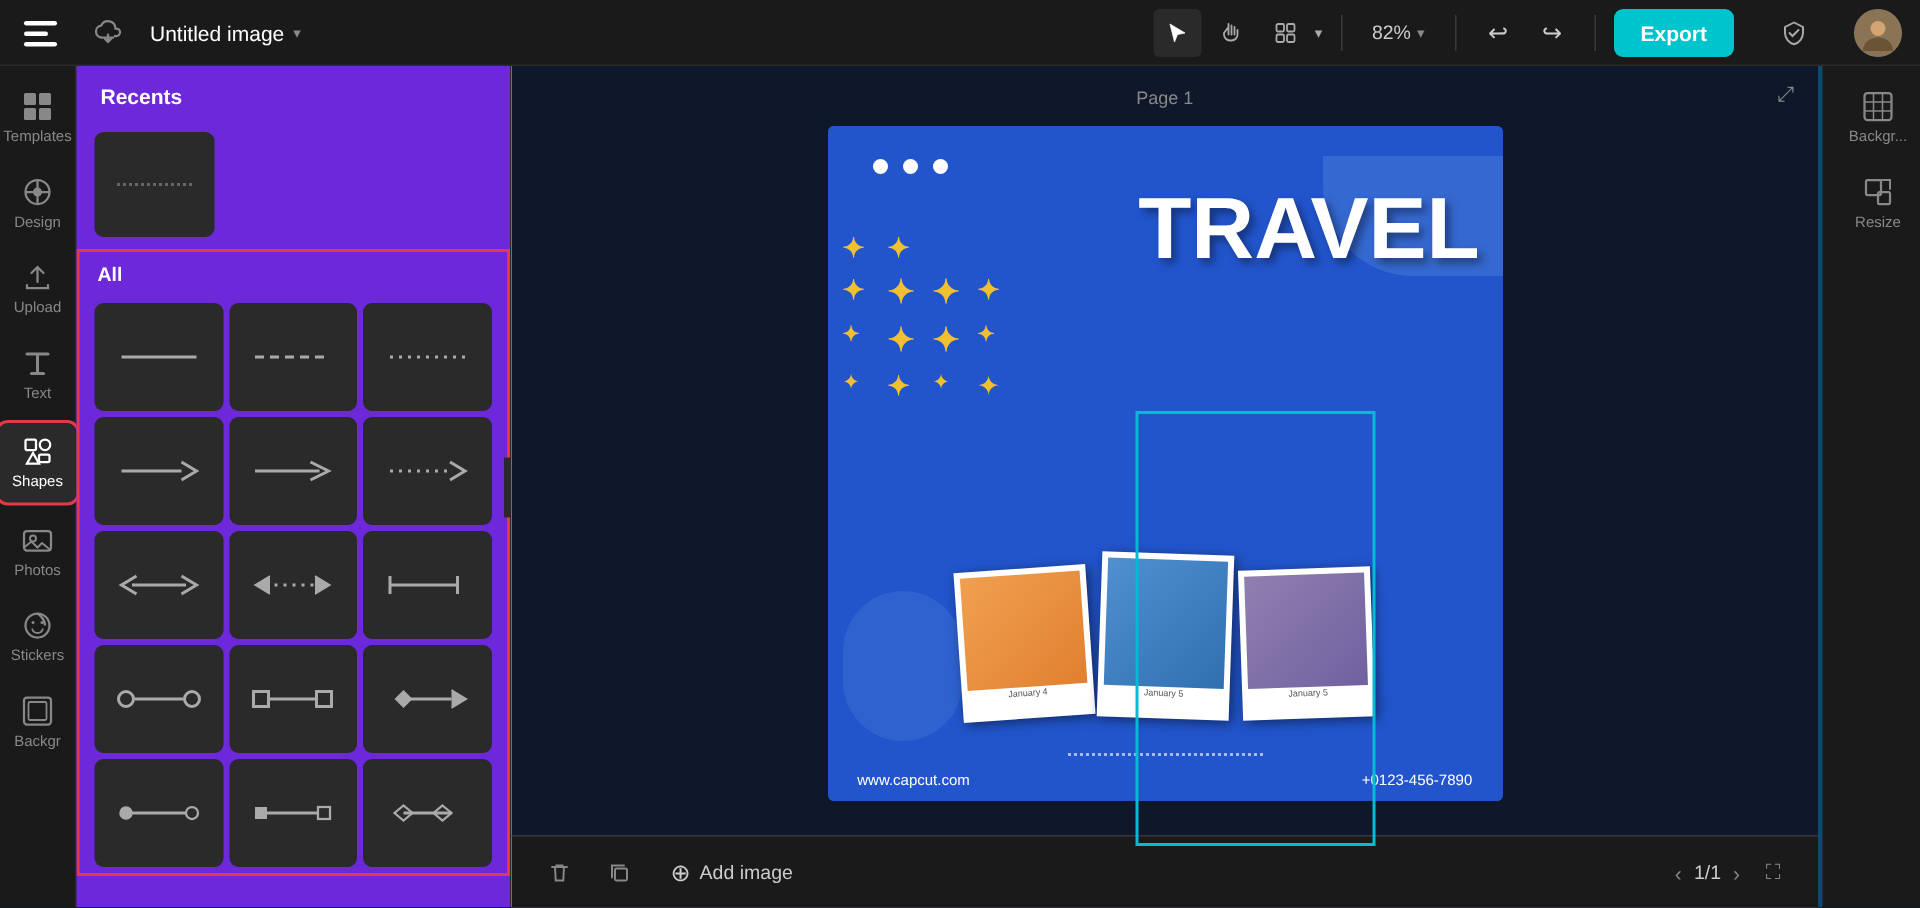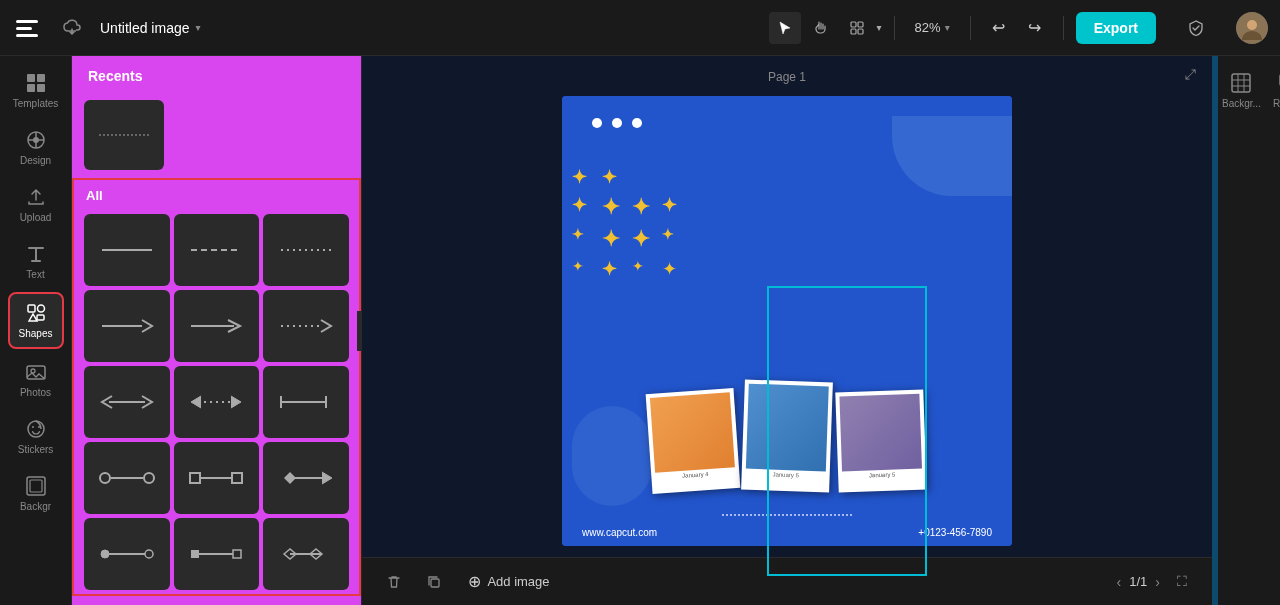--- a/index.html
+++ b/index.html
@@ -1,20 +1,20 @@
 <!DOCTYPE html>
 <html><head>
   <meta charset="utf-8">
   <style>
     * { box-sizing: border-box; margin: 0; padding: 0; }
     body { font-family: -apple-system, BlinkMacSystemFont, 'Segoe UI', sans-serif; background: #1a1a1a; display: flex; flex-direction: column; height: 605px; overflow: hidden; }
 
     
     .topbar {
-      height: 56px;
+      height: 44px;
       background: #1a1a1a;
       display: flex;
       align-items: center;
       padding: 0 12px;
       border-bottom: 1px solid #2a2a2a;
       gap: 12px;
       flex-shrink: 0;
     }
     .topbar-logo {
       width: 32px; height: 32px;
@@ -98,21 +98,21 @@
 
     
     .main {
       display: flex;
       flex: 1;
       overflow: hidden;
     }
 
     
     .sidebar-icons {
-      width: 72px;
+      width: 51px;
       background: #1a1a1a;
       display: flex;
       flex-direction: column;
       align-items: center;
       padding: 8px 0;
       gap: 4px;
       border-right: 1px solid #2a2a2a;
       flex-shrink: 0;
     }
     .sidebar-item {
@@ -132,21 +132,21 @@
       background: #2a2a2a;
       color: white;
       border: 2px solid #e63946;
     }
     .sidebar-item svg { width: 22px; height: 22px; }
     .sidebar-item-label { font-size: 10px; text-align: center; }
 
     
     .shapes-panel {
       width: 290px;
-      background: #d946ef;
+      background: #6d28d9;
       border-right: 1px solid #2a2a2a;
       flex-shrink: 0;
       display: flex;
       flex-direction: column;
       overflow: hidden;
     }
     .panel-header {
       padding: 12px 16px;
       display: flex; align-items: center; justify-content: space-between;
     }
@@ -286,24 +286,24 @@
     .expand-btn-right {
       width: 28px; height: 28px;
       display: flex; align-items: center; justify-content: center;
       color: #888; cursor: pointer; font-size: 14px;
     }
 
     
     .right-panel {
       width: 68px;
       background: #1a1a1a;
-      border-left: 6px solid #0c4a6e;
-      display: flex;
-      flex-direction: row;
-      align-items: flex-start;
+      border-left: 3px solid #0c4a6e;
+      display: flex;
+      flex-direction: column;
+      align-items: flex-end;
       padding: 8px 0;
       gap: 4px;
       flex-shrink: 0;
     }
     .right-panel-item {
       width: 56px;
       display: flex;
       flex-direction: column;
       align-items: center;
       justify-content: center;
@@ -658,20 +658,21 @@
               <span style="color:#f0c030;font-size:22px;font-weight:bold;">✦</span>
               <span style="color:#f0c030;font-size:14px;font-weight:bold;">✦</span>
               <span style="color:#f0c030;font-size:14px;">✦</span>
               <span style="color:#f0c030;font-size:18px;font-weight:bold;">✦</span>
               <span style="color:#f0c030;font-size:14px;">✦</span>
               <span style="color:#f0c030;font-size:18px;">✦</span>
             </div>
           </div>
 
           <div style="position:absolute;top:40px;right:15px;text-align:right;">
+            <div style="font-size:58px;font-weight:900;color:white;font-family:Impact,Arial Black,sans-serif;line-height:1;text-shadow:3px 3px 6px rgba(0,0,0,0.4);">TRAVEL</div>
           </div>
 
           <div style="position:absolute;bottom:55px;left:50%;transform:translateX(-50%);display:flex;gap:6px;align-items:flex-end;">
             <div style="width:88px;height:100px;background:white;padding:4px 4px 14px;transform:rotate(-4deg);box-shadow:2px 2px 8px rgba(0,0,0,0.5);">
               <div style="width:100%;height:75px;background:linear-gradient(135deg,#f0a050,#e08030);"></div>
               <div style="font-size:6px;color:#555;text-align:center;padding-top:2px;">January 4</div>
             </div>
             <div style="width:88px;height:110px;background:white;padding:4px 4px 14px;transform:rotate(2deg);box-shadow:2px 2px 8px rgba(0,0,0,0.5);">
               <div style="width:100%;height:85px;background:linear-gradient(135deg,#5090d0,#3070b0);"></div>
               <div style="font-size:6px;color:#555;text-align:center;padding-top:2px;">January 5</div>

